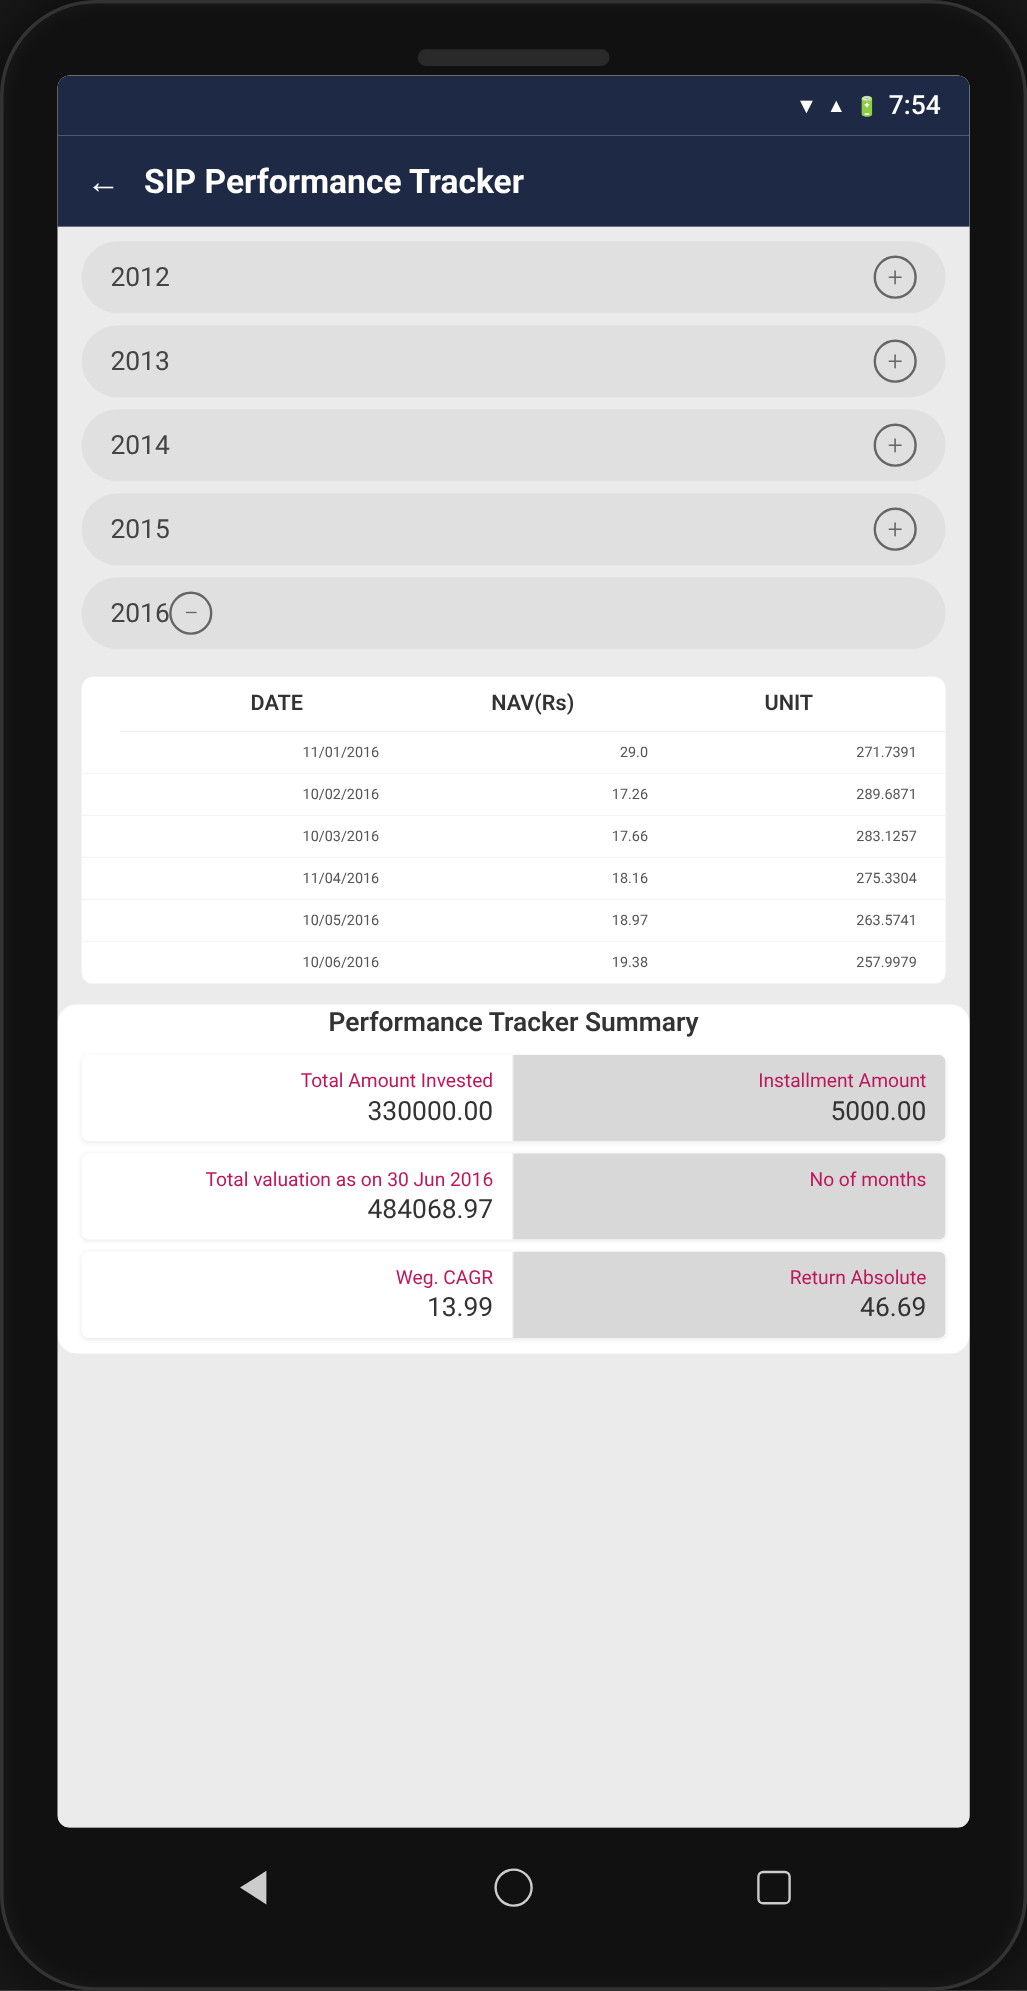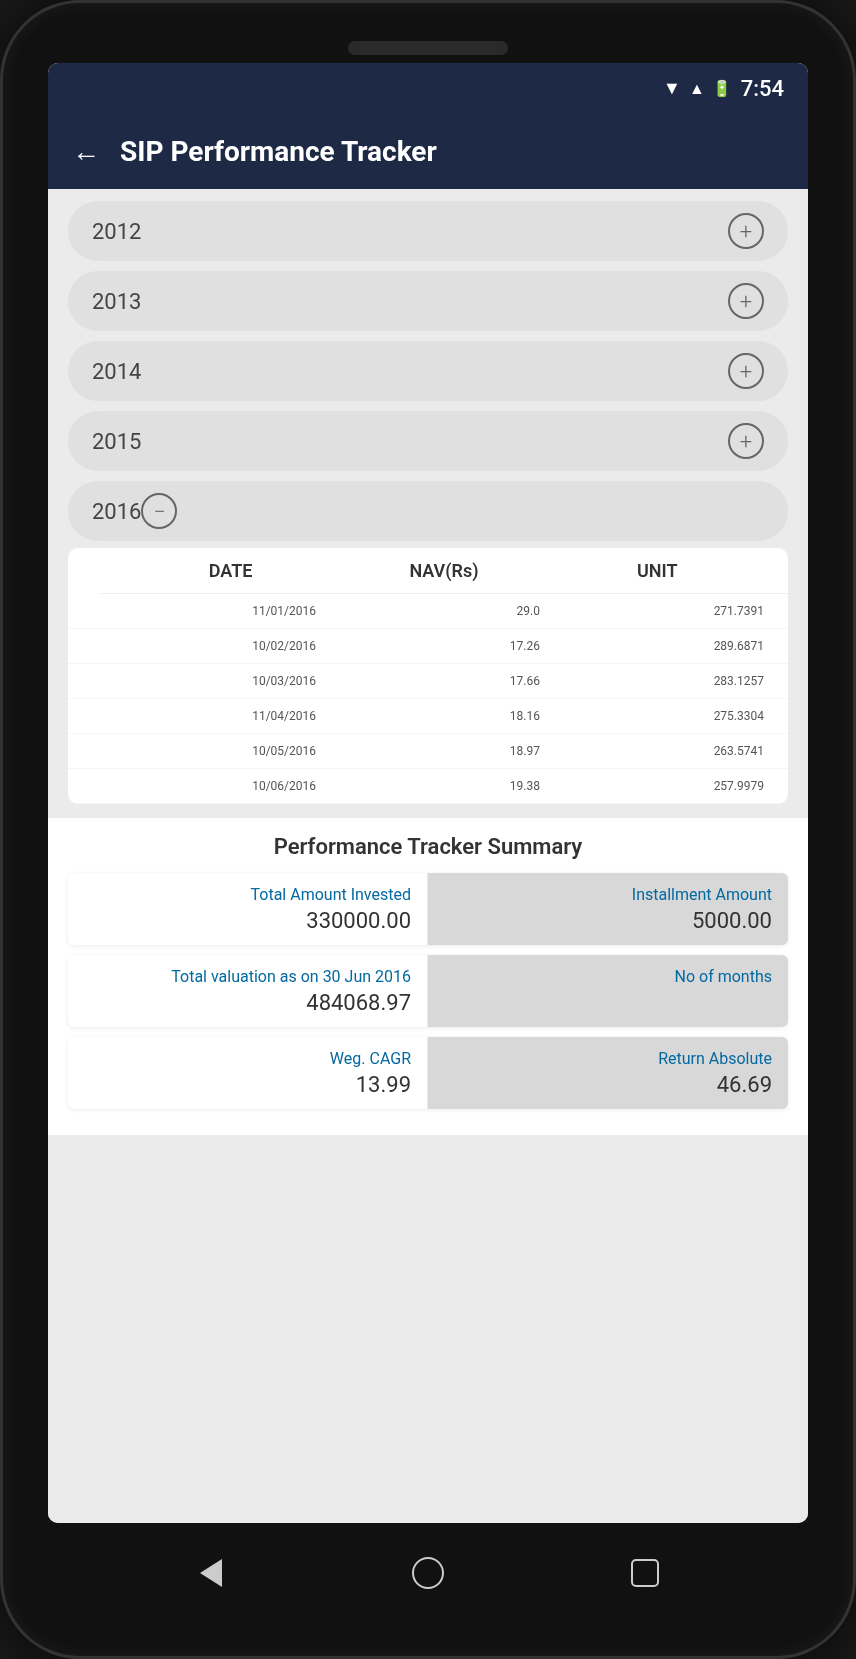--- a/index.html
+++ b/index.html
@@ -85,21 +85,21 @@
       color: white;
       font-size: 28px;
       font-weight: 700;
     }
     .content-area {
       flex: 1;
       overflow-y: auto;
       background: #ebebeb;
       display: flex;
       flex-direction: column;
-      gap: 0;
+      gap: 16px;
     }
     .year-sections {
       padding: 12px 20px;
       display: flex;
       flex-direction: column;
       gap: 10px;
     }
     .year-row {
       background: #e0e0e0;
       border-radius: 30px;
@@ -163,22 +163,23 @@
       padding: 10px 24px;
       border-bottom: 1px solid #f5f5f5;
     }
     .table-cell {
       font-size: 12px;
       color: #555;
       text-align: right;
     }
     .summary-section {
       background: white;
-      margin: 14px 0 0 0;
-      padding: 16px 20px;
+      margin: 1px 0 0 0;
+      padding: 3px 20px;
+      border-radius: 16px;
     }
     .summary-title {
       font-size: 22px;
       font-weight: 600;
       color: #333;
       text-align: center;
       margin-bottom: 14px;
     }
     .summary-card {
       background: white;
@@ -192,21 +193,21 @@
     .summary-cell-left {
       padding: 12px 16px;
       border-right: 1px solid #e8e8e8;
     }
     .summary-cell-right {
       background: #d8d8d8;
       padding: 12px 16px;
     }
     .summary-label {
       font-size: 16px;
-      color: #0369a1;
+      color: #be185d;
       text-align: right;
       margin-bottom: 4px;
     }
     .summary-value {
       font-size: 22px;
       color: #333;
       text-align: right;
       font-weight: 400;
     }
     .phone-bottom-bar {

